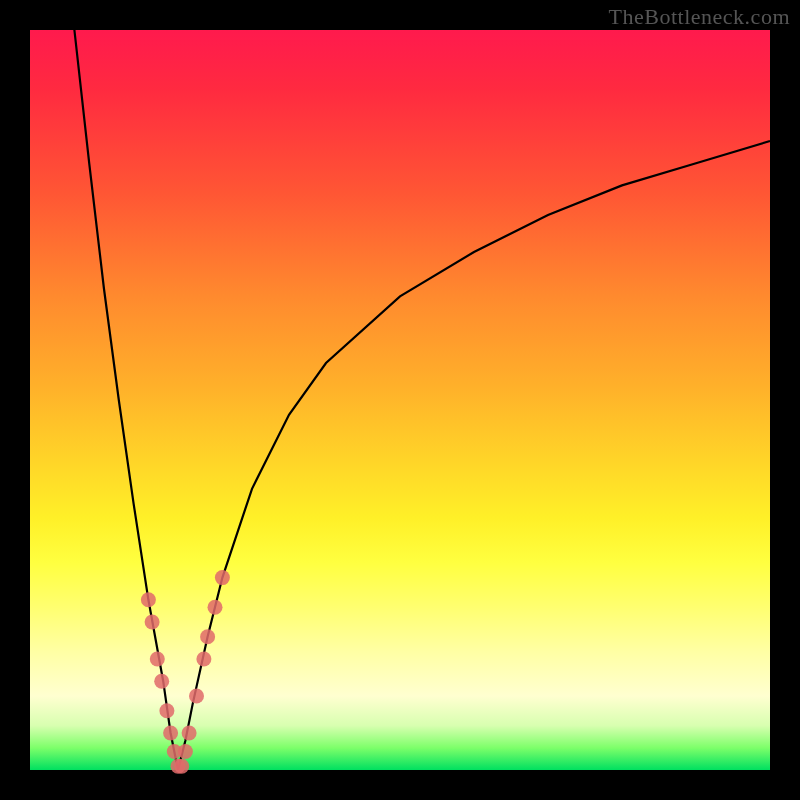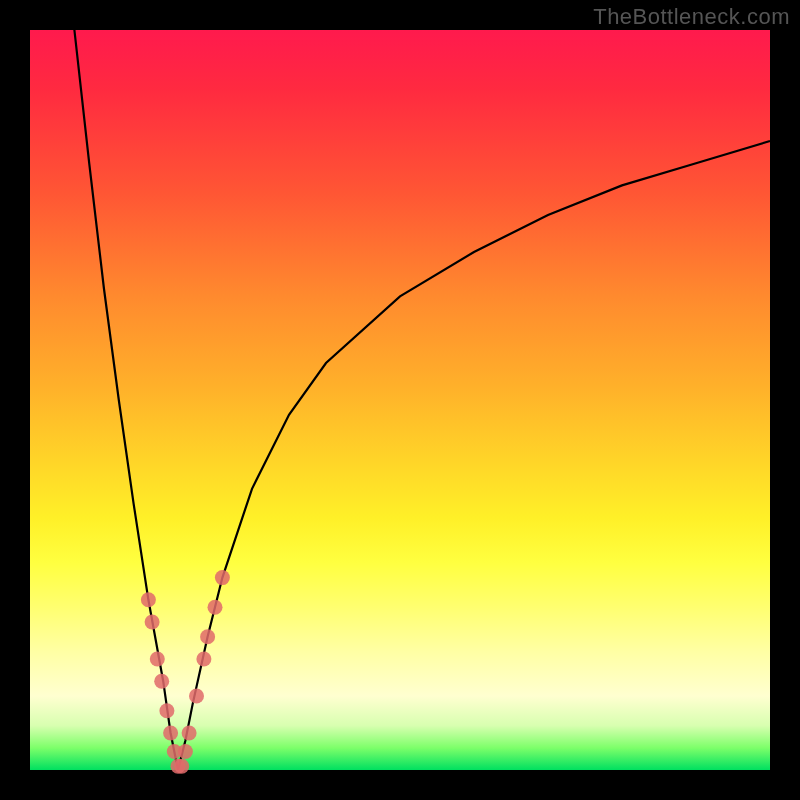--- a/index.html
+++ b/index.html
@@ -47,21 +47,21 @@
     letter-spacing: 0.5px;
     user-select: none;
   }
   svg.curve { position: absolute; }
 </style>
 </head>
 <body>
 
 <div class="frame">
   <div class="plot" id="plot" style="left: 30px; top: 30px; width: 740px; height: 740px;"></div>
-  <div class="watermark" id="wm" style="right: 10px; top: 4px;">TheBottleneck.com</div>
+  <div class="watermark" id="wm" style="right: 10px; top: 4px; font-family: Liberation Serif, serif;">TheBottleneck.com</div>
   <svg class="curve" id="curve" width="800" height="800" style="left: 0px; top: 0px;">
       <path d="M74.4,30.0 L89.2,163.2 L104.0,289.0 L118.8,400.0 L133.6,503.6 L148.4,599.8 L163.2,681.2 L170.6,733.0 L178.0,770.0 L178.0,770.0 L185.4,740.4 L192.8,703.4 L207.6,636.8 L222.4,577.6 L252.0,488.8 L289.0,414.8 L326.0,363.0 L400.0,296.4 L474.0,252.0 L548.0,215.0 L622.0,185.4 L696.0,163.2 L770.0,141.0 " fill="none" stroke="#000" stroke-width="2.2"></path>
       <circle cx="148.4" cy="599.8" r="7.5" fill="#e06a6a" fill-opacity="0.85"></circle>
       <circle cx="152.1" cy="622.0" r="7.5" fill="#e06a6a" fill-opacity="0.85"></circle>
       <circle cx="157.3" cy="659.0" r="7.5" fill="#e06a6a" fill-opacity="0.85"></circle>
       <circle cx="161.7" cy="681.2" r="7.5" fill="#e06a6a" fill-opacity="0.85"></circle>
       <circle cx="166.9" cy="710.8" r="7.5" fill="#e06a6a" fill-opacity="0.85"></circle>
       <circle cx="170.6" cy="733.0" r="7.5" fill="#e06a6a" fill-opacity="0.85"></circle>
       <circle cx="174.3" cy="751.5" r="7.5" fill="#e06a6a" fill-opacity="0.85"></circle>
       <circle cx="178.0" cy="766.3" r="7.5" fill="#e06a6a" fill-opacity="0.85"></circle>

